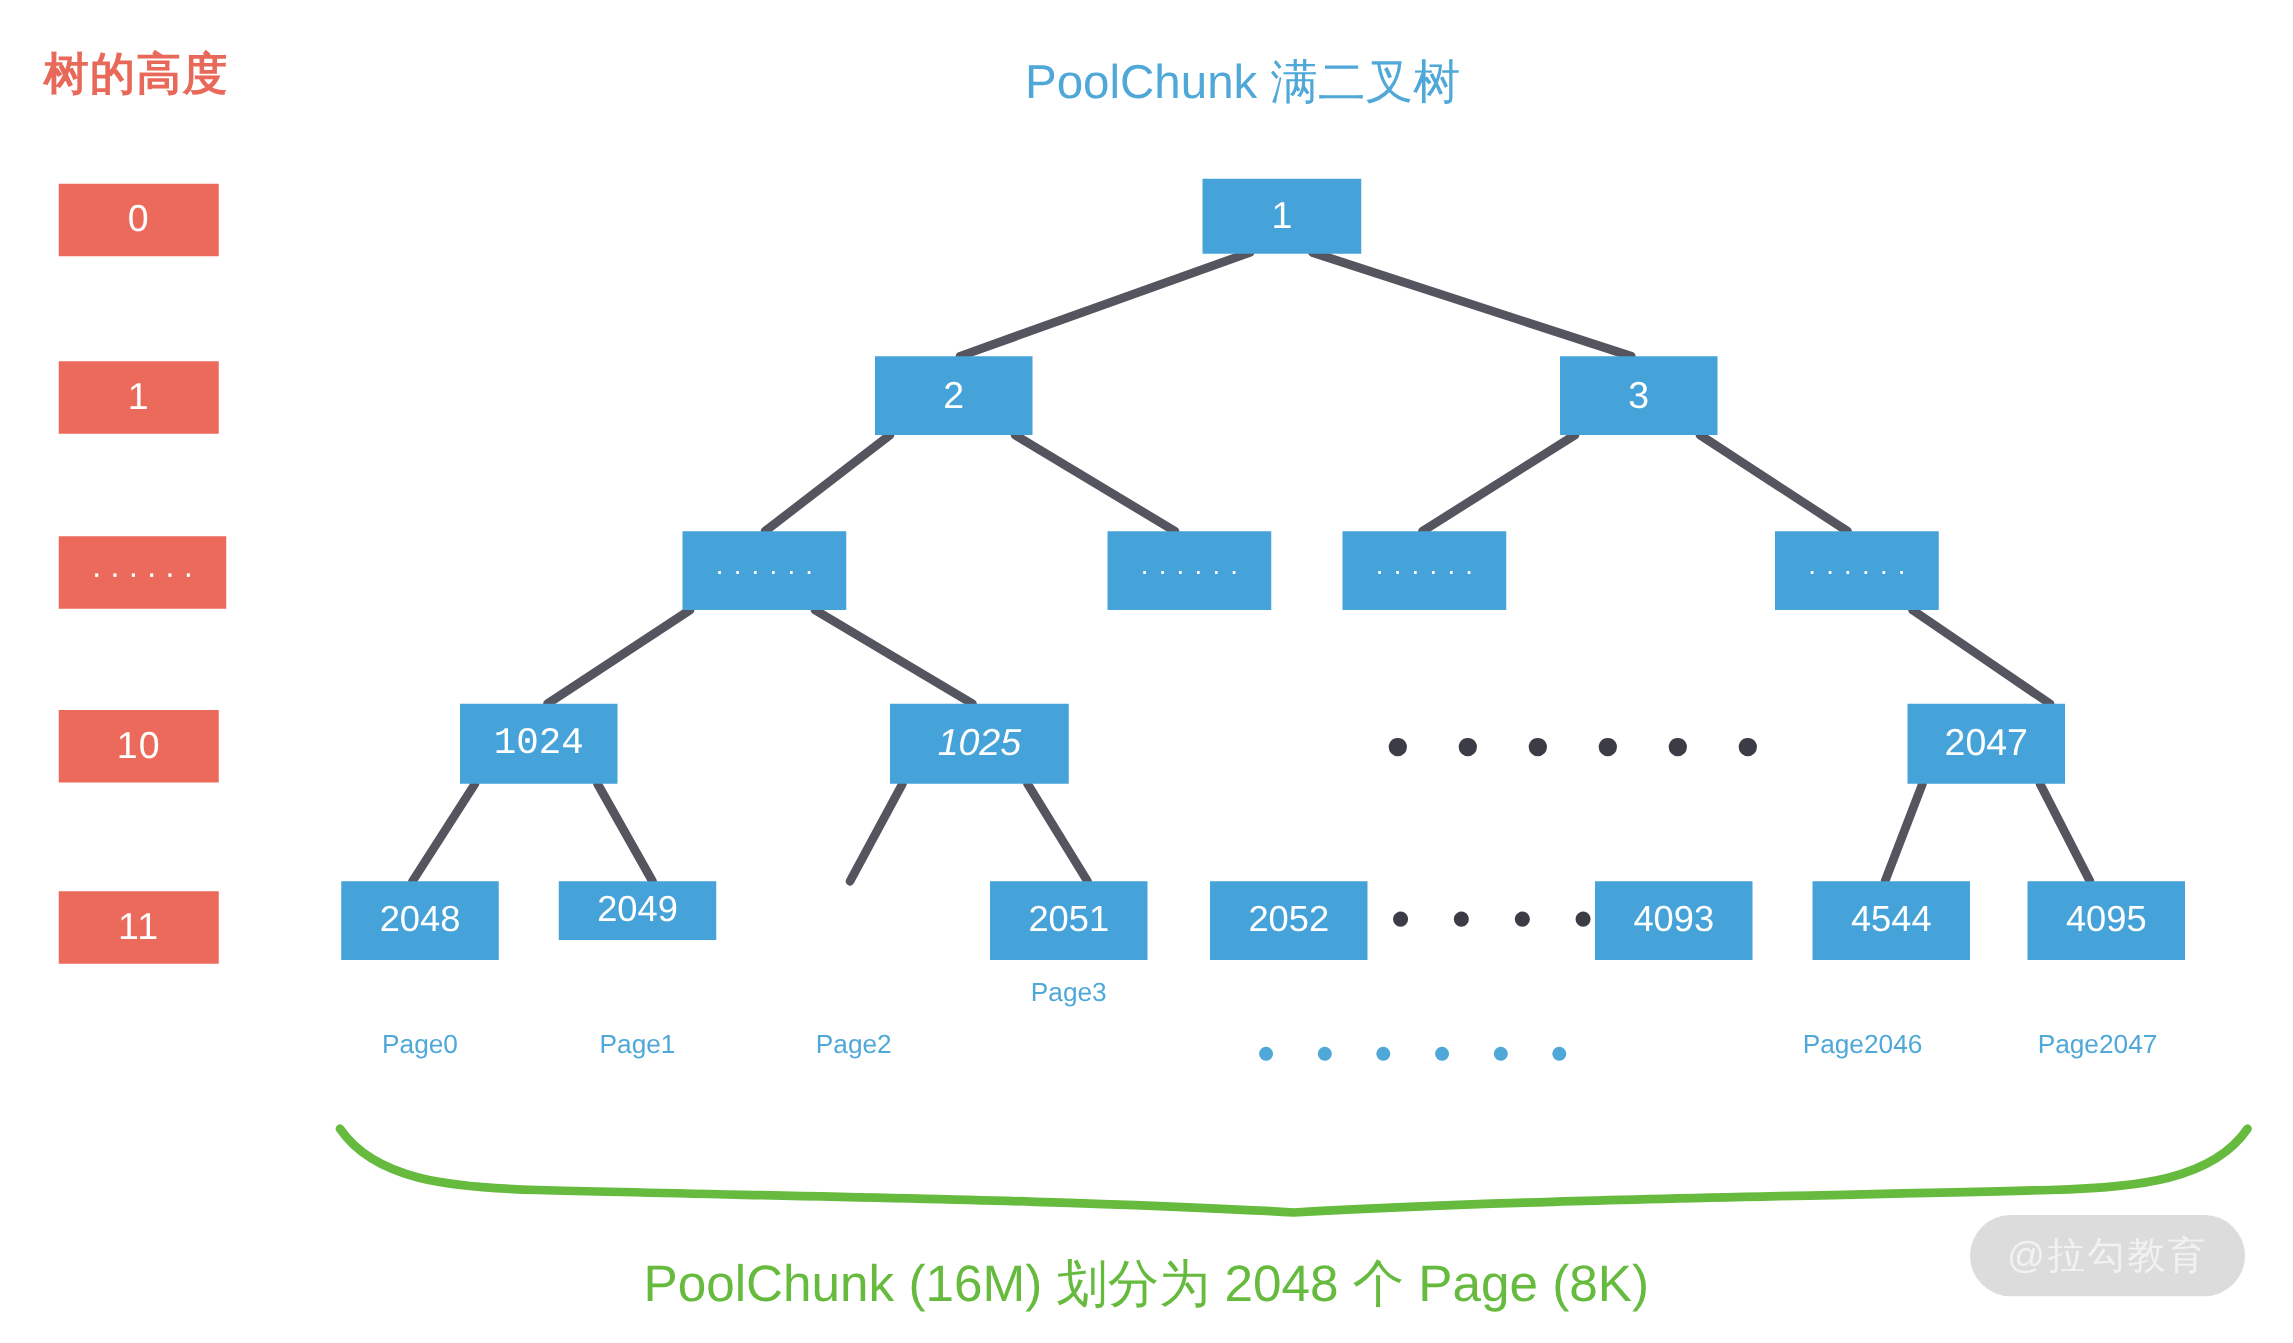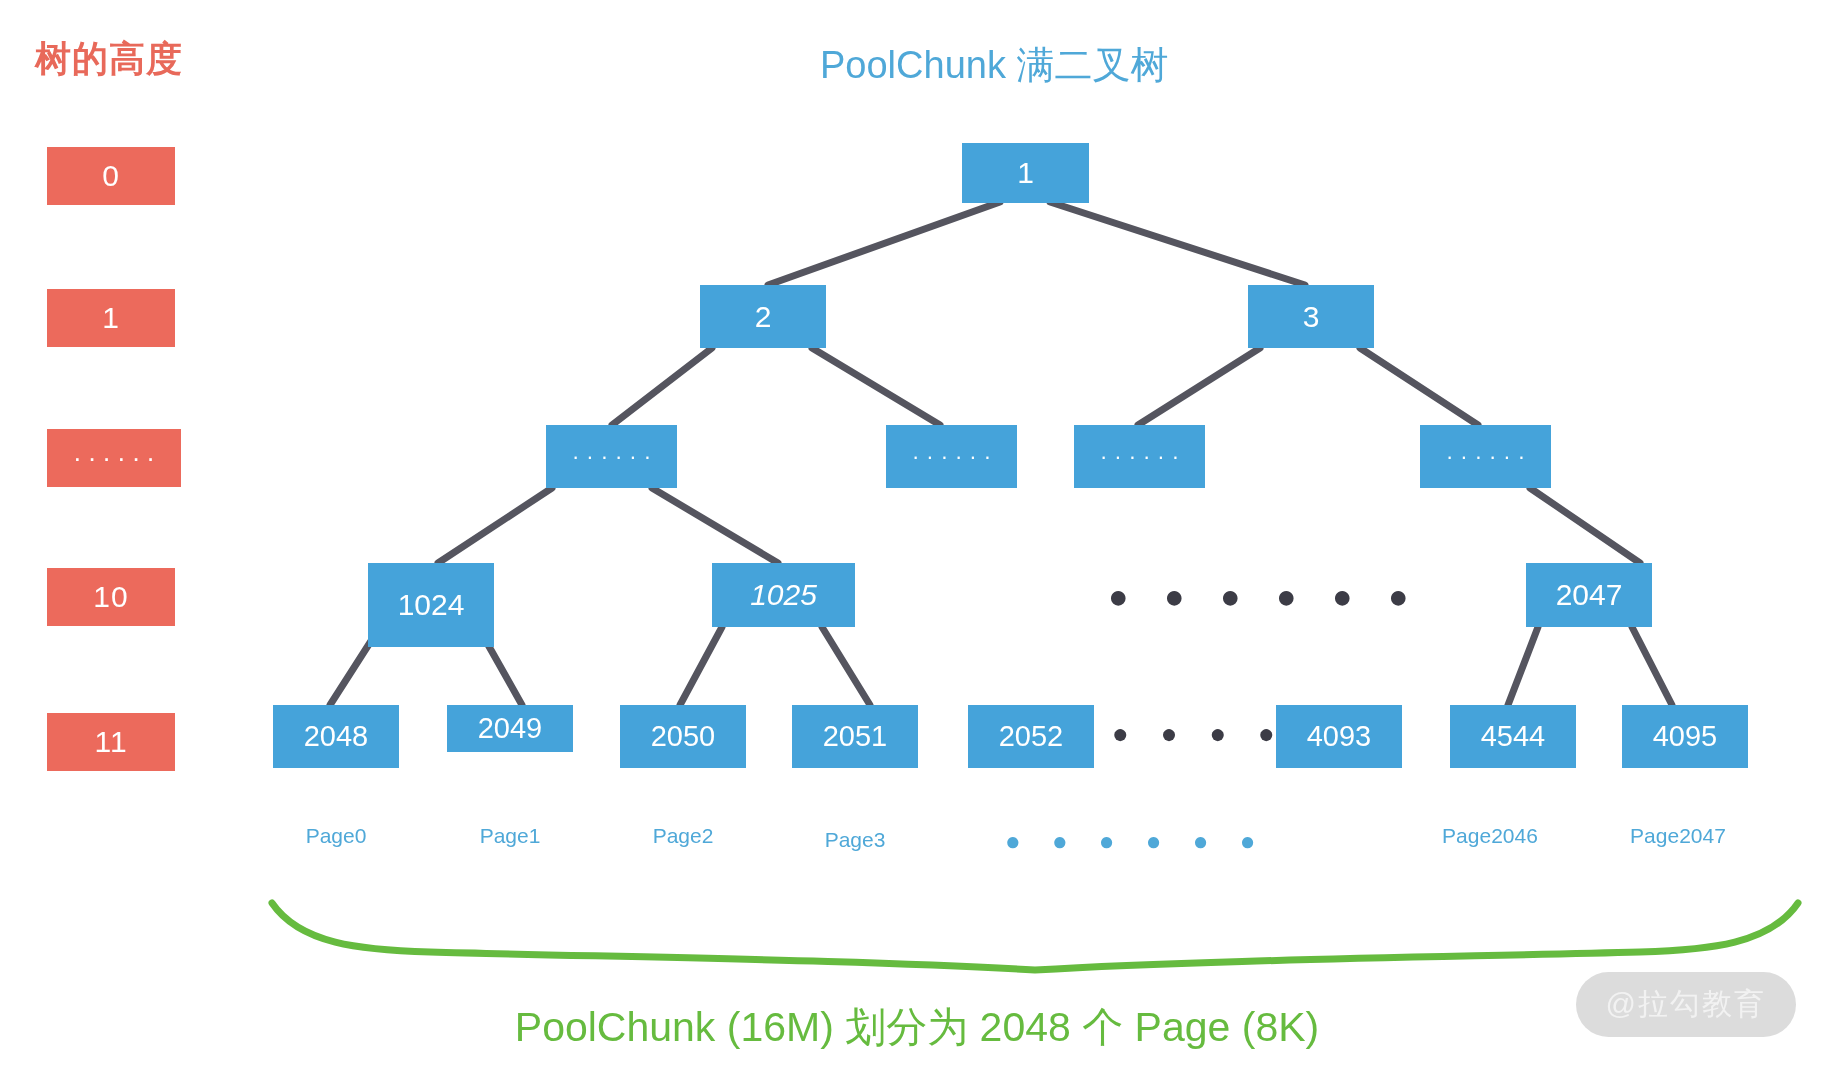--- a/index.html
+++ b/index.html
@@ -115,39 +115,38 @@
   <div class="node" style="left:962px;top:143px;width:127px;height:60px;">1</div>
 
   <div class="node" style="left:700px;top:285px;width:126px;height:63px;">2</div>
   <div class="node" style="left:1248px;top:285px;width:126px;height:63px;">3</div>
 
   <div class="node dots" style="left:546px;top:425px;width:124px;height:63px;">······</div>
   <div class="node dots" style="left:886px;top:425px;width:124px;height:63px;">······</div>
   <div class="node dots" style="left:1074px;top:425px;width:124px;height:63px;">······</div>
   <div class="node dots" style="left:1420px;top:425px;width:124px;height:63px;">······</div>
 
-  <div class="node" style="left:368px;top:563px;width:126px;height:84px;">1024</div>
+  <div class="node" style="left:368px;top:563px;width:126px;height:64px;font-family:Liberation Mono, monospace;">1024</div>
   <div class="node" style="left:712px;top:563px;width:143px;height:64px;font-style:italic;">1025</div>
   <div class="node" style="left:1526px;top:563px;width:126px;height:64px;">2047</div>
   <div class="ell" style="left:1108px;top:577px;">● ● ● ● ● ●</div>
 
   <div class="node leaf" style="left:273px;top:705px;width:126px;height:63px;">2048</div>
   <div class="node leaf" style="left:447px;top:705px;width:126px;height:47px;">2049</div>
-  <div class="node leaf" style="left:620px;top:705px;width:126px;height:63px;">2050</div>
   <div class="node leaf" style="left:792px;top:705px;width:126px;height:63px;">2051</div>
   <div class="node leaf" style="left:968px;top:705px;width:126px;height:63px;">2052</div>
   <div class="ell small" style="left:1112px;top:718px;">● ● ● ● ● ●</div>
   <div class="node leaf" style="left:1276px;top:705px;width:126px;height:63px;">4093</div>
   <div class="node leaf" style="left:1450px;top:705px;width:126px;height:63px;">4544</div>
   <div class="node leaf" style="left:1622px;top:705px;width:126px;height:63px;">4095</div>
 
   <div class="page-label" style="left:256px;top:824px;width:160px;">Page0</div>
   <div class="page-label" style="left:430px;top:824px;width:160px;">Page1</div>
   <div class="page-label" style="left:603px;top:824px;width:160px;">Page2</div>
-  <div class="page-label" style="left:775px;top:828px;width:160px;">Page3</div>
+  <div class="page-label" style="left:775px;top:783px;width:160px;">Page3</div>
   <div class="ell small" style="left:1005px;top:826px;color:#4FA8D8;font-size:26px;">● ● ● ● ● ●</div>
   <div class="page-label" style="left:1400px;top:824px;width:180px;">Page2046</div>
   <div class="page-label" style="left:1588px;top:824px;width:180px;">Page2047</div>
 
   <svg class="brace" viewBox="0 0 1834 1074" preserveAspectRatio="none">
     <path d="M 272 903
              C 300 944, 360 950, 430 952
              C 620 957, 870 960, 1035 970
              C 1200 960, 1450 957, 1640 952
              C 1710 950, 1770 944, 1798 903" stroke="#66BB3F" stroke-width="7" fill="none" stroke-linecap="round"></path>

